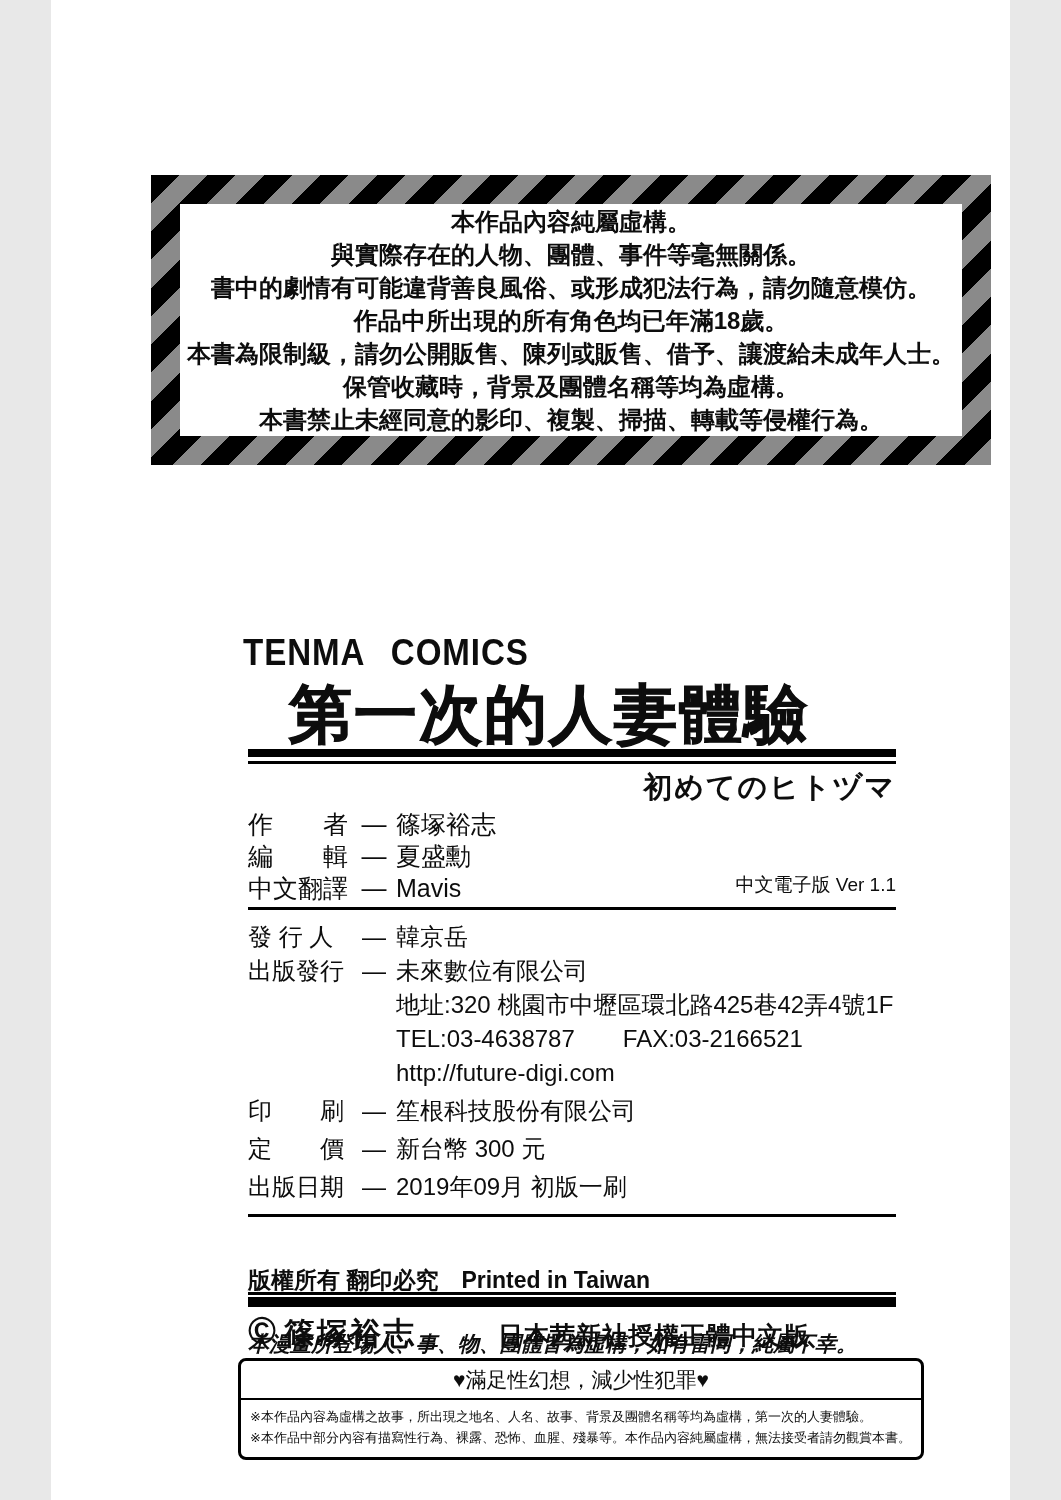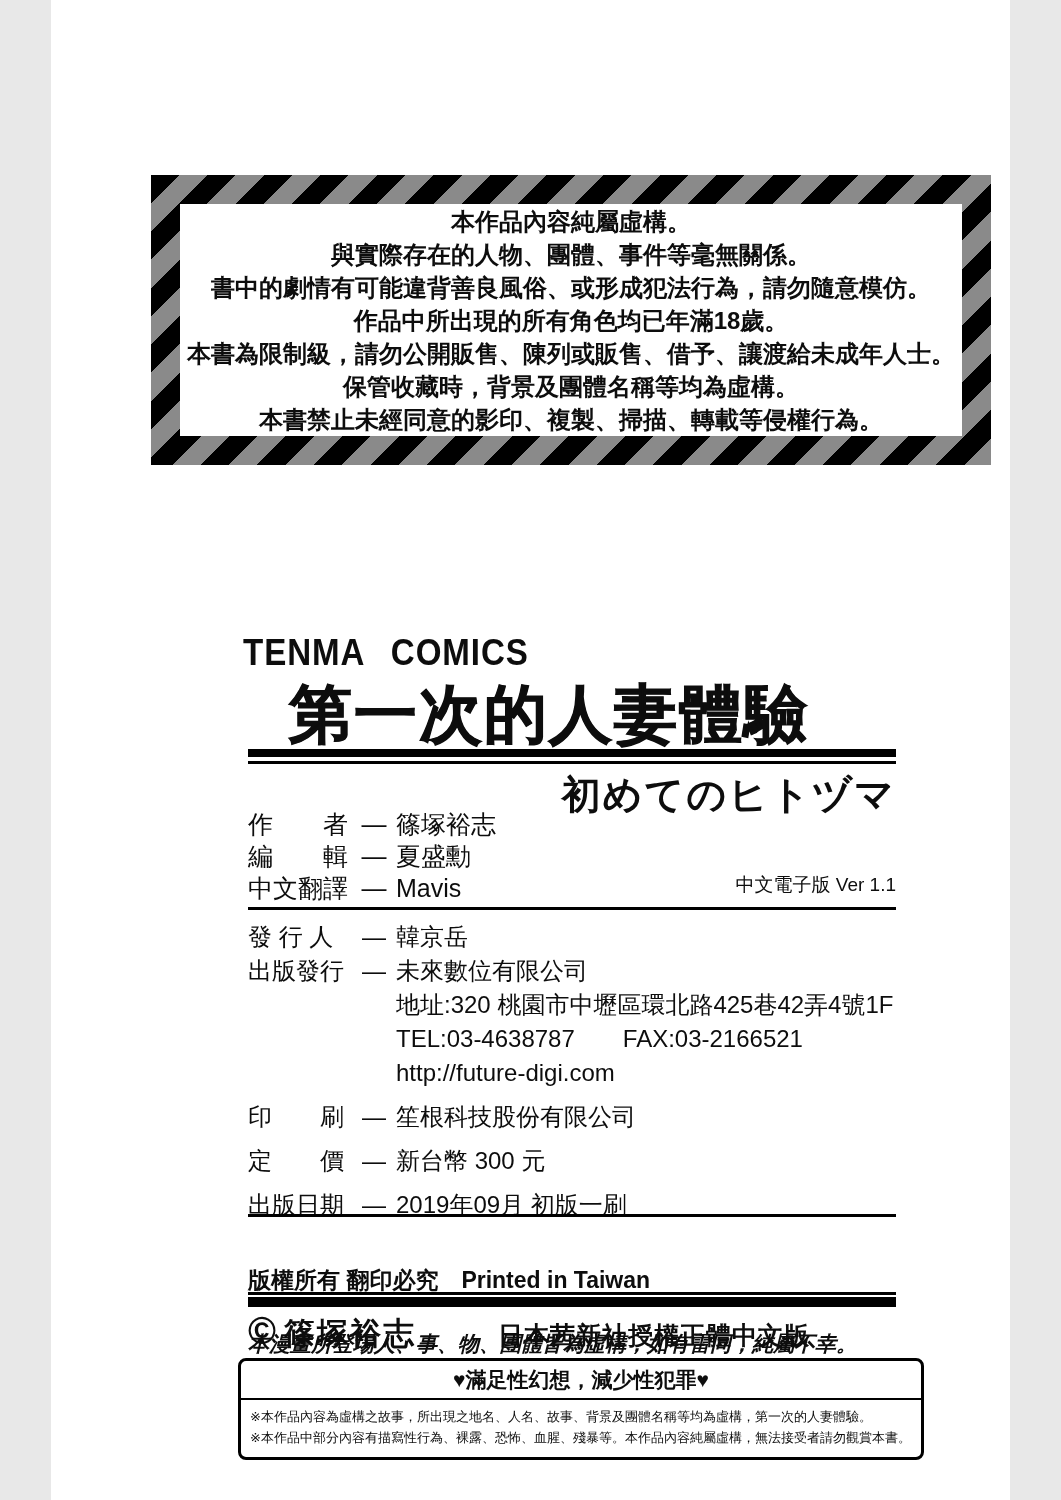--- a/index.html
+++ b/index.html
@@ -35,34 +35,34 @@
     font-size:63px;font-weight:bold;letter-spacing:2px;
     -webkit-text-stroke:1px currentColor;
     white-space:nowrap;
   }
   .title-rule{
     position:absolute;left:197px;top:749px;width:648px;height:4px;
     border-top:8px solid #000;border-bottom:3px solid #000;
   }
   .subtitle{
     position:absolute;left:197px;top:768px;width:648px;
-    text-align:right;font-size:39px;font-weight:bold;letter-spacing:2px;
+    text-align:right;font-size:29px;font-weight:bold;letter-spacing:2px;
   }
   
   .row{display:flex;align-items:baseline;white-space:pre;}
   .row .label{display:inline-block;width:104px;flex:0 0 104px;}
   .row .dash{display:inline-block;width:44px;flex:0 0 44px;text-align:center;}
   .row.indent{padding-left:148px;}
   .credits{position:absolute;left:197px;top:808px;font-size:25px;line-height:32px;}
   .edition{position:absolute;left:197px;top:872px;width:648px;text-align:right;font-size:19px;}
   .hr{position:absolute;left:197px;width:648px;height:3px;background:#000;}
   .hr1{top:907px;}
   .hr2{top:1214px;}
   .pub{position:absolute;left:197px;top:920px;font-size:24px;line-height:34px;}
-  .pub .gap{margin-top:10px;}
+  .pub .gap{margin-top:4px;}
   
   .copy{position:absolute;left:197px;top:1230px;font-weight:bold;white-space:pre;}
   .copy .l1{font-size:23px;line-height:28px;}
   .copy .l2{font-size:21px;line-height:28px;font-style:italic;}
   .double-rule{
     position:absolute;left:197px;top:1292px;width:648px;height:2px;
     border-top:3px solid #000;border-bottom:10px solid #000;
   }
   .license{
     position:absolute;left:197px;top:1310px;width:648px;
@@ -70,21 +70,21 @@
   }
   .license .c{font-size:38px;font-weight:bold;margin-right:8px;}
   .license .author{font-size:31px;font-weight:bold;letter-spacing:2px;}
   .license .note{font-size:25px;font-weight:bold;margin-left:82px;letter-spacing:1px;}
   
   .fbox{
     position:absolute;left:187px;top:1358px;width:686px;
     box-sizing:border-box;border:3px solid #000;border-radius:8px;
     background:#fff;overflow:hidden;
   }
-  .fbox-title{text-align:center;font-weight:bold;font-size:21px;padding:5px 0 4px;}
+  .fbox-title{text-align:center;font-weight:normal;font-size:21px;padding:5px 0 4px;}
   .fbox-sep{height:2px;background:#000;}
   .fbox-body{padding:6px 9px 9px;font-size:13px;line-height:21px;white-space:nowrap;}
 </style>
 </head>
 <body>
 
 <div class="page">
 
   <div class="warning">
     <div class="warning-inner">

